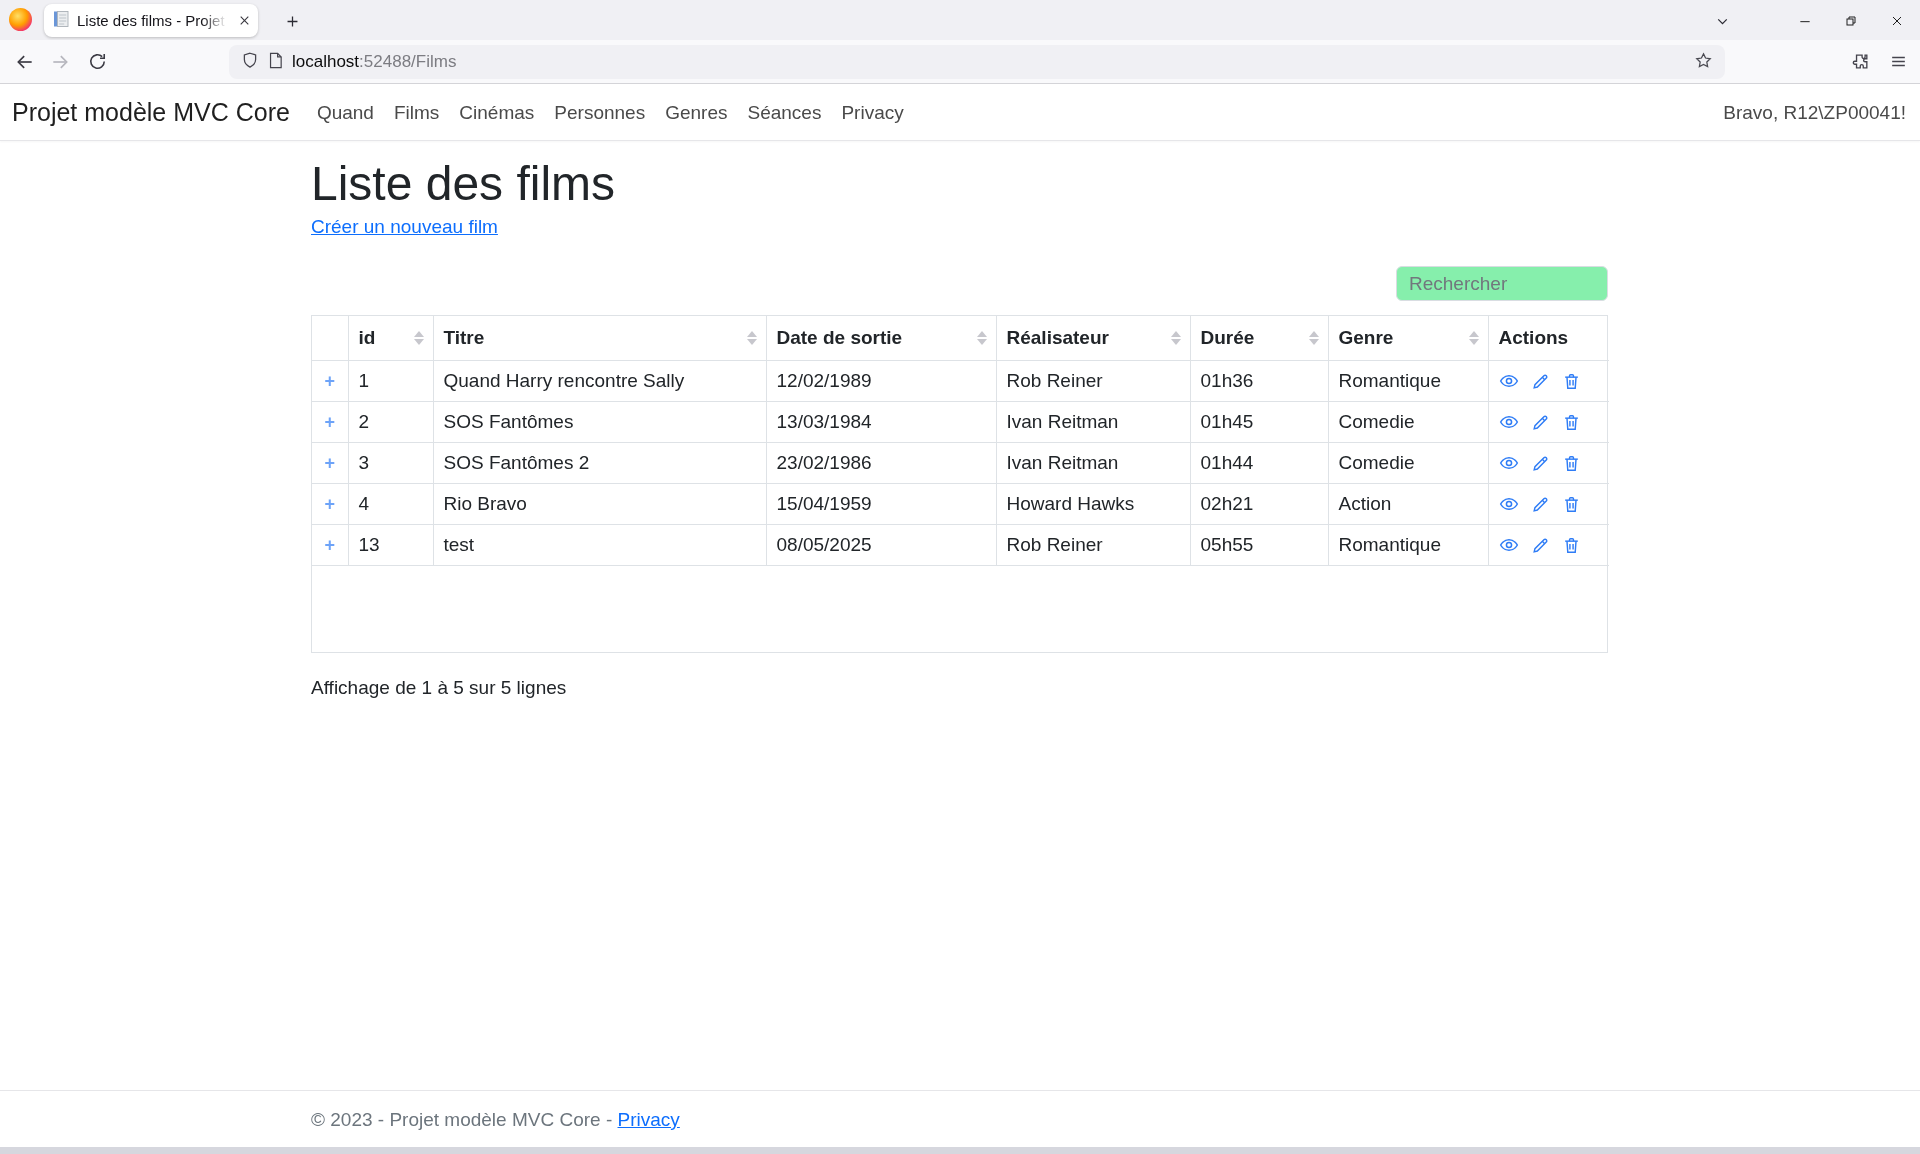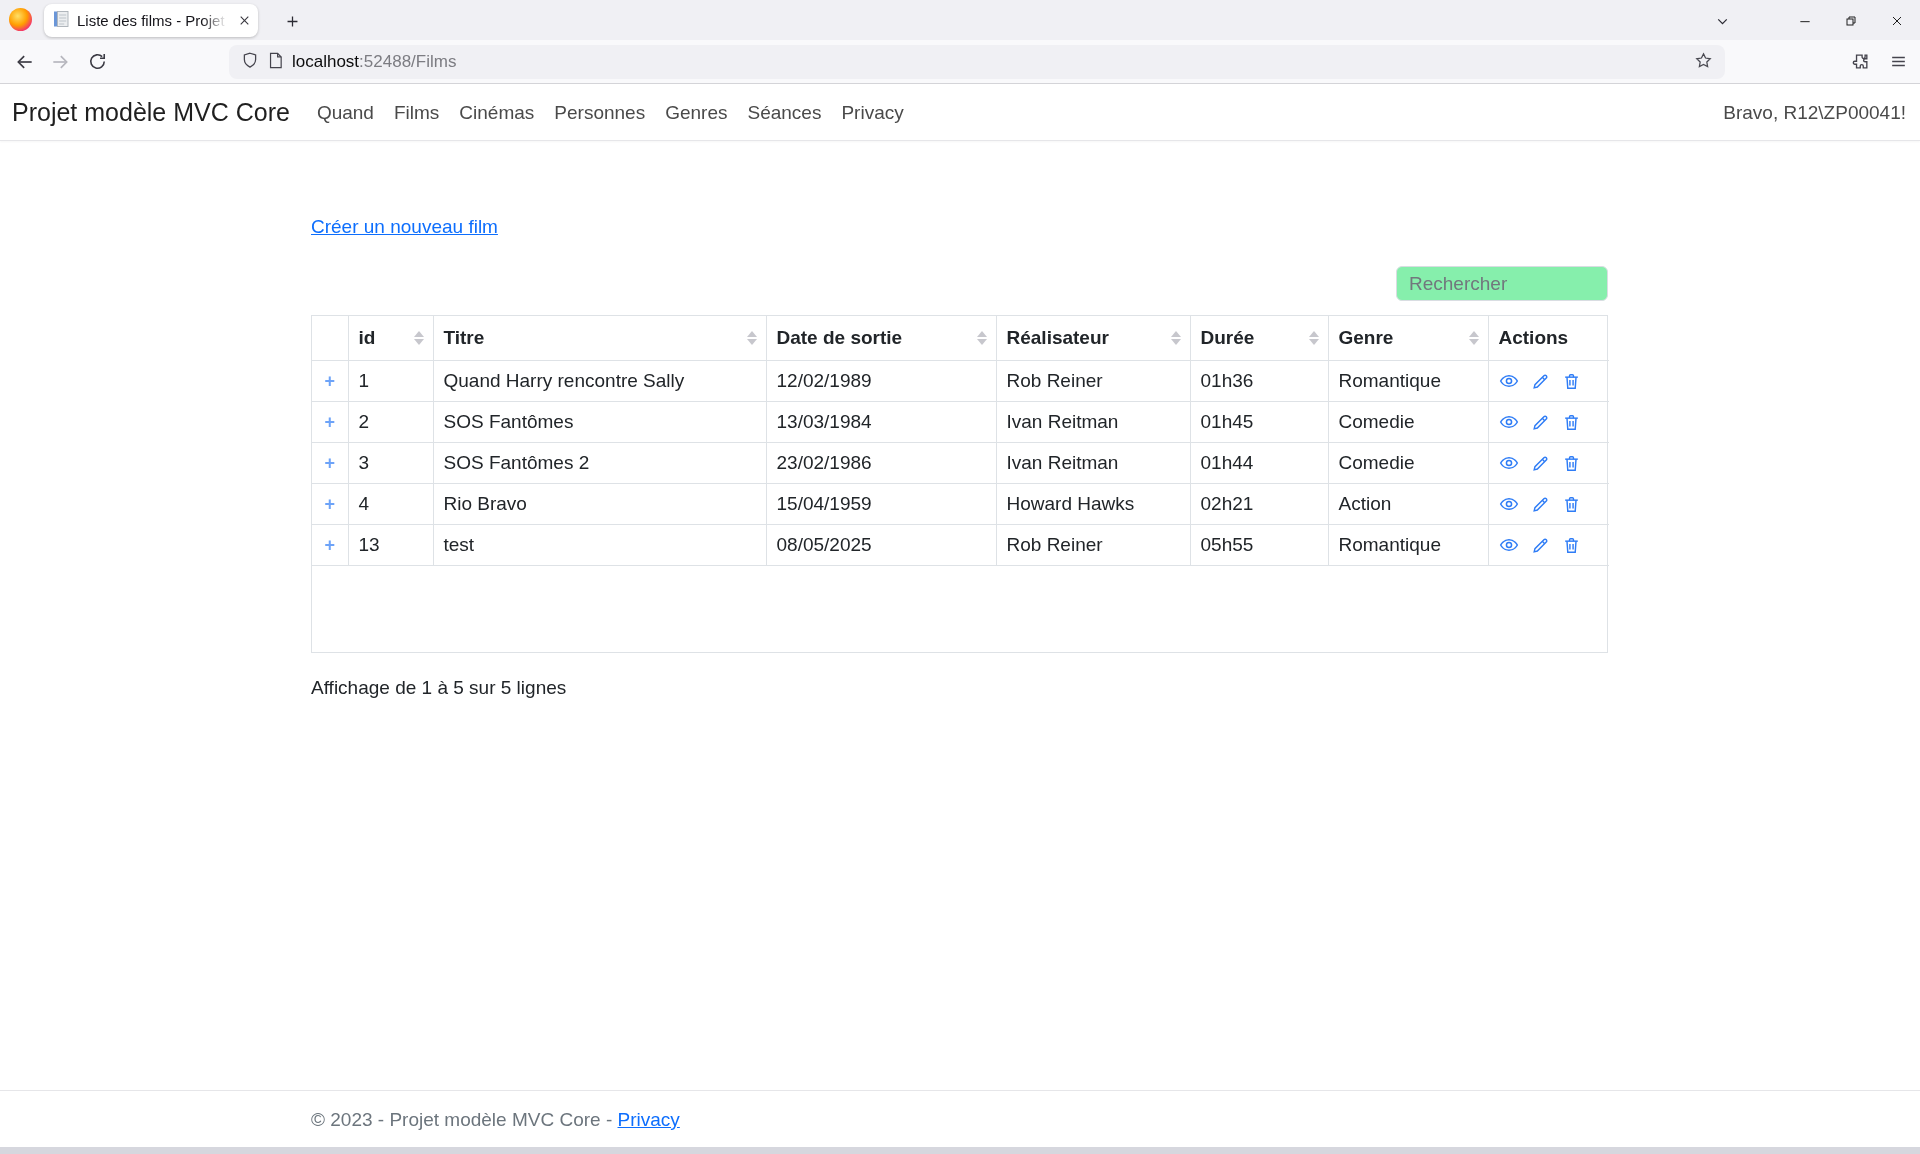--- a/index.html
+++ b/index.html
@@ -181,20 +181,21 @@
       <a class="nav-link" href="#">Films</a>
       <a class="nav-link" href="#">Cinémas</a>
       <a class="nav-link" href="#">Personnes</a>
       <a class="nav-link" href="#">Genres</a>
       <a class="nav-link" href="#">Séances</a>
       <a class="nav-link" href="#">Privacy</a>
     </nav>
     <a class="greeting" href="#">Bravo, R12\ZP00041!</a>
   </div>
 
+  <h1 class="page-title">Liste des films</h1>
   <a class="create-link" href="#">Créer un nouveau film</a>
   <input class="search-input" type="text" placeholder="Rechercher" style="">
 
   <div class="table-wrap">
     <table class="films">
       <colgroup>
         <col style="width:36px">
           <col style="width:85px">
           <col style="width:333px">
           <col style="width:230px">

